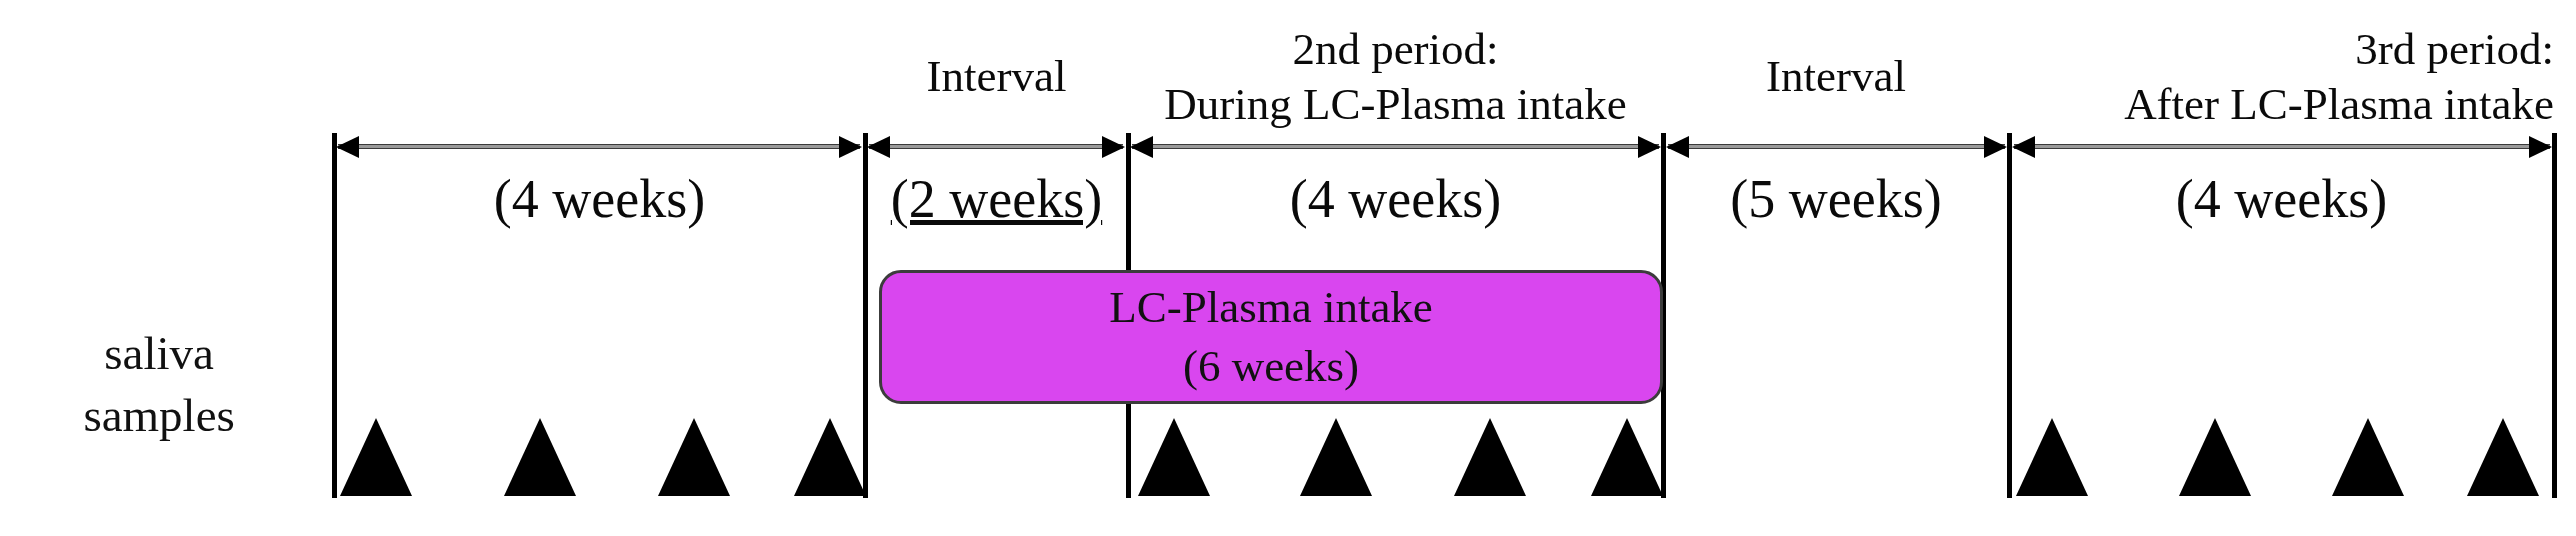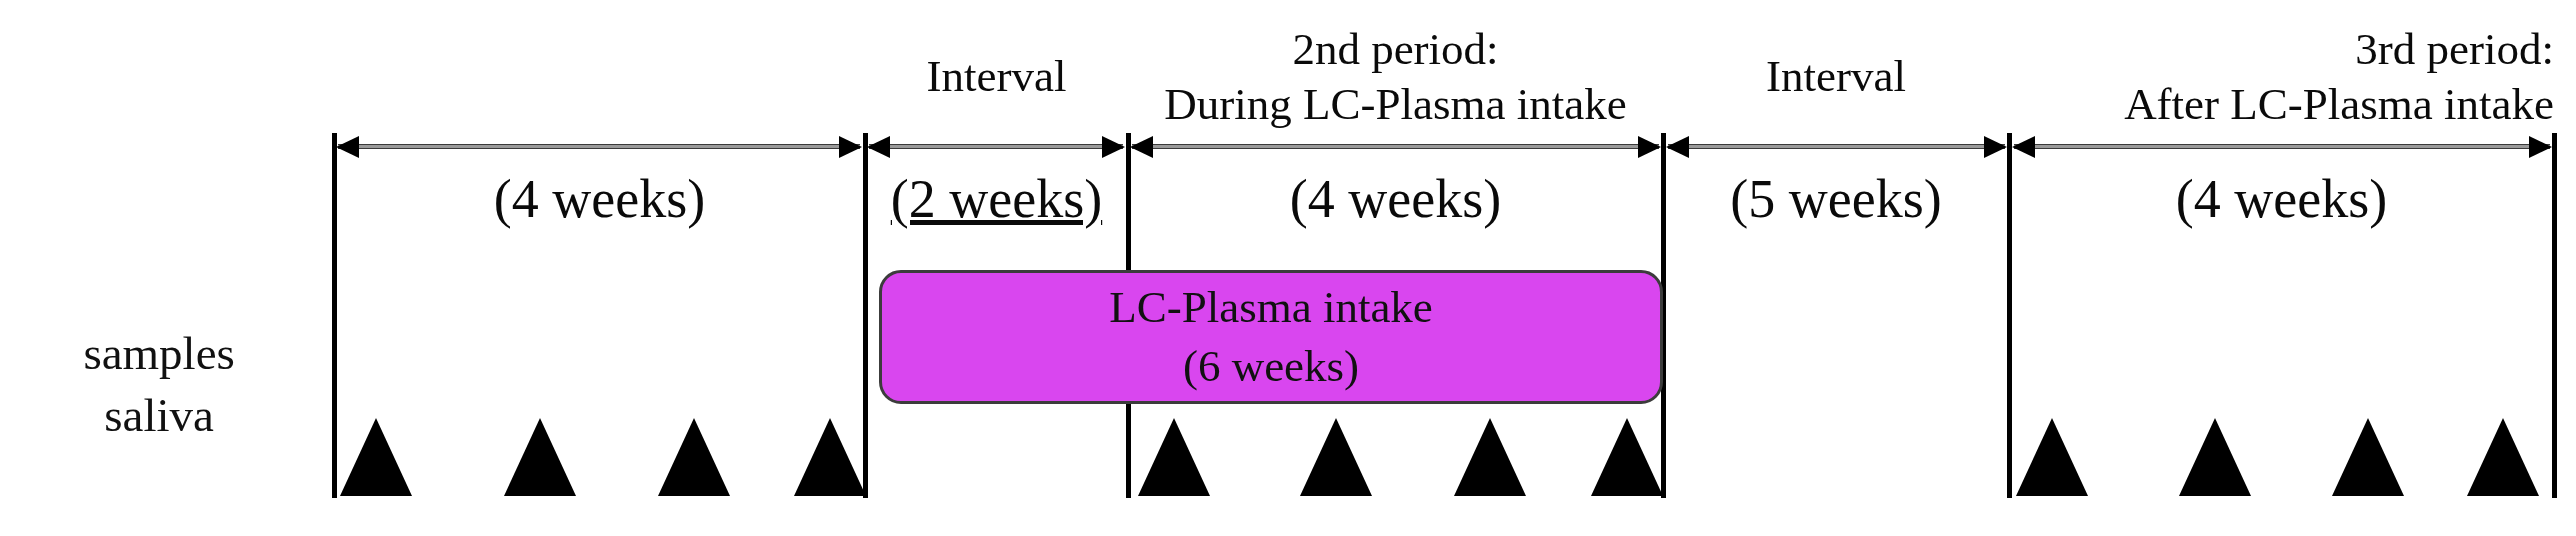--- a/index.html
+++ b/index.html
@@ -89,22 +89,22 @@
     border-bottom: 78px solid #000000;
     z-index: 3;
   }
 </style>
 </head>
 <body>
 
 <div class="fig">
 
   <div class="side-label">
+    <div>saliva</div>
     <div>samples</div>
-    <div>saliva</div>
   </div>
 
   <div class="seg-title" style="left:865px; width:263px;">
     <div>Interval</div>
     <div></div>
   </div>
   <div class="seg-title" style="left:1128px; width:535px;">
     <div>2nd period:</div>
     <div>During LC-Plasma intake</div>
   </div>

